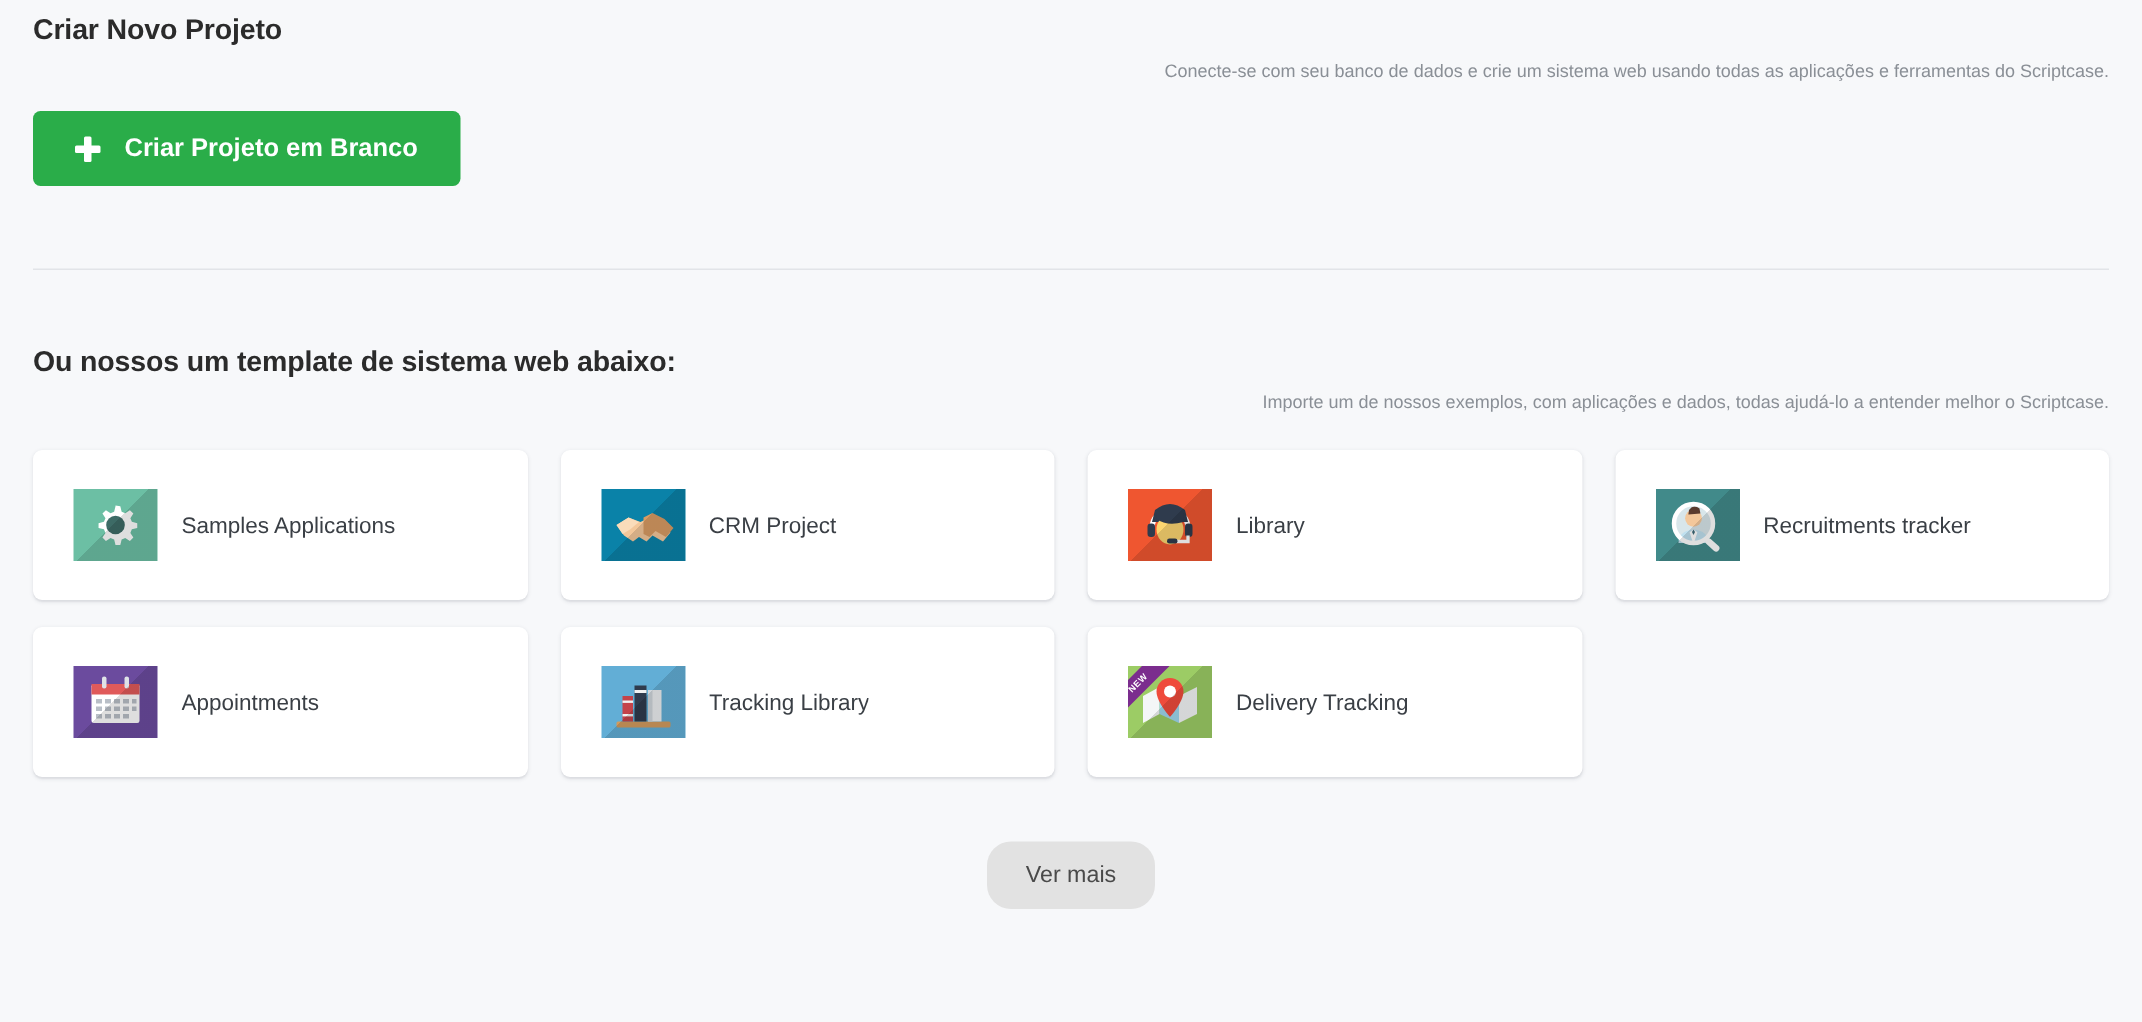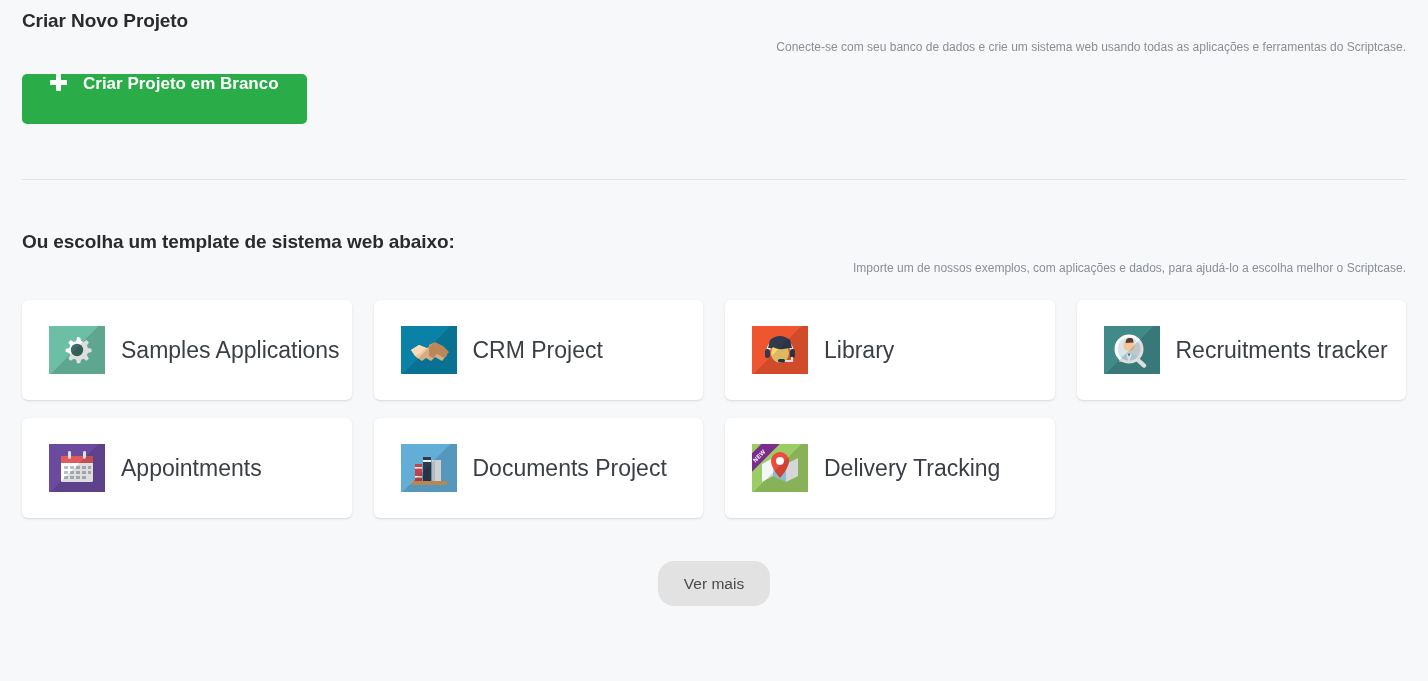--- a/index.html
+++ b/index.html
@@ -16,21 +16,21 @@
     font-size: 19px; font-weight: bold; color: #2b2b2b;
     margin: 0; padding-top: 10px; letter-spacing: -0.1px;
   }
   .section-sub {
     font-size: 12px; color: #8a8f96; margin: 8px 0 0 0; font-weight: normal; text-align: right;
   }
 
   
   .create-btn {
     margin-top: 20px;
-    display: inline-flex; justify-content: center;
+    display: inline-flex; align-items: center; justify-content: center;
     gap: 16px;
     height: 50px; padding: 0 28px;
     background: #2aad49;
     border: none; border-radius: 5px;
     color: #ffffff; font-size: 17px; font-weight: bold;
     font-family: "Liberation Sans", sans-serif;
     cursor: pointer; white-space: nowrap;
   }
   .plus-ico { position: relative; width: 17px; height: 17px; display: inline-block; flex: none; }
   .plus-ico:before, .plus-ico:after {
@@ -59,21 +59,21 @@
     height: 100px;
     display: flex; align-items: center;
     padding: 0 0 0 27px;
     box-shadow: 0 1px 3px rgba(30,40,60,0.10), 0 1px 1px rgba(30,40,60,0.05);
     cursor: pointer;
   }
   .card-ico {
     width: 56px; height: 48px; flex: none; position: relative; overflow: hidden;
   }
   .card-label {
-    margin-left: 16px; font-size: 23px; color: #3a3f45; font-weight: normal;
+    margin-left: 16px; font-size: 15px; color: #3a3f45; font-weight: normal;
     white-space: nowrap; overflow: hidden; text-overflow: ellipsis;
   }
 
   
   .lshadow {
     position: absolute; left: 0; top: 0; width: 100%; height: 100%;
     background: linear-gradient(135deg, rgba(0,0,0,0) 48%, rgba(0,0,0,0.13) 48%, rgba(0,0,0,0.13) 100%);
     pointer-events: none;
   }
   .ico-svg { position: absolute; left: 0; top: 0; width: 100%; height: 100%; }
@@ -108,22 +108,22 @@
   <p class="section-sub">Conecte-se com seu banco de dados e crie um sistema web usando todas as aplicações e ferramentas do Scriptcase.</p>
 
   <button class="create-btn">
     <span class="plus-ico"></span>
     <span>Criar Projeto em Branco</span>
   </button>
 
   <hr class="divider">
 
   <div class="templates-head">
-    <h2 class="section-title" style="padding-top:0">Ou escolha um template de sistema web abaixo:</h2>
-    <p class="section-sub">Importe um de nossos exemplos, com aplicações e dados, para ajudá-lo a escolha melhor o Scriptcase.</p>
+    <h2 class="section-title" style="padding-top:0">Ou nossos um template de sistema web abaixo:</h2>
+    <p class="section-sub">Importe um de nossos exemplos, com aplicações e dados, todas ajudá-lo a entender melhor o Scriptcase.</p>
   </div>
 
   <div class="grid" id="cards-grid">
       <div class="card">
         <div class="card-ico" style="background: rgb(108, 191, 164);">
           <svg class="ico-svg" viewBox="0 0 56 48">
             <g fill="#ffffff">
               <path d="M28 11 l3.2 .5 .9 3.6 2.4 1 3.1-2 2.3 2.3 -2 3.1 1 2.4 3.6 .9 0 3.2 -3.6 .9 -1 2.4 2 3.1 -2.3 2.3 -3.1-2 -2.4 1 -.9 3.6 -3.2 0 -.9-3.6 -2.4-1 -3.1 2 -2.3-2.3 2-3.1 -1-2.4 -3.6-.9 0-3.2 3.6-.9 1-2.4 -2-3.1 2.3-2.3 3.1 2 2.4-1 .9-3.6z"></path>
             </g>
             <circle cx="28" cy="24" r="6.2" fill="#3d6b66"></circle>
@@ -214,21 +214,21 @@
               <rect x="14" y="23" width="7" height="1.6"></rect>
               <rect x="14" y="32" width="7" height="1.6"></rect>
             </g>
             <rect x="22" y="13" width="8" height="24" fill="#2f3b4d"></rect>
             <rect x="22" y="16" width="8" height="2" fill="#f1f1f1"></rect>
             <rect x="31" y="16" width="9" height="21" fill="#eceff1"></rect>
             <rect x="31" y="16" width="3" height="21" fill="#cfd6db"></rect>
           </svg>
           <span class="lshadow"></span>
         </div>
-        <span class="card-label">Documents Project</span>
+        <span class="card-label">Tracking Library</span>
       </div>
       <div class="card">
         <div class="card-ico" style="background: rgb(156, 204, 101);">
           <svg class="ico-svg" viewBox="0 0 56 48">
             <path d="M10 38 l11-6 v-18 l-11 6z" fill="#f4f6f7"></path>
             <path d="M21 32 l13 6 v-18 l-13-6z" fill="#9fd8ef"></path>
             <path d="M34 38 l12-6 v-18 l-12 6z" fill="#f4f6f7"></path>
             <path d="M28 8 a9 9 0 0 1 9 9 c0 7-9 17-9 17 s-9-10-9-17 a9 9 0 0 1 9-9z" fill="#ef4b3c"></path>
             <circle cx="28" cy="17" r="4" fill="#ffffff"></circle>
           </svg>

